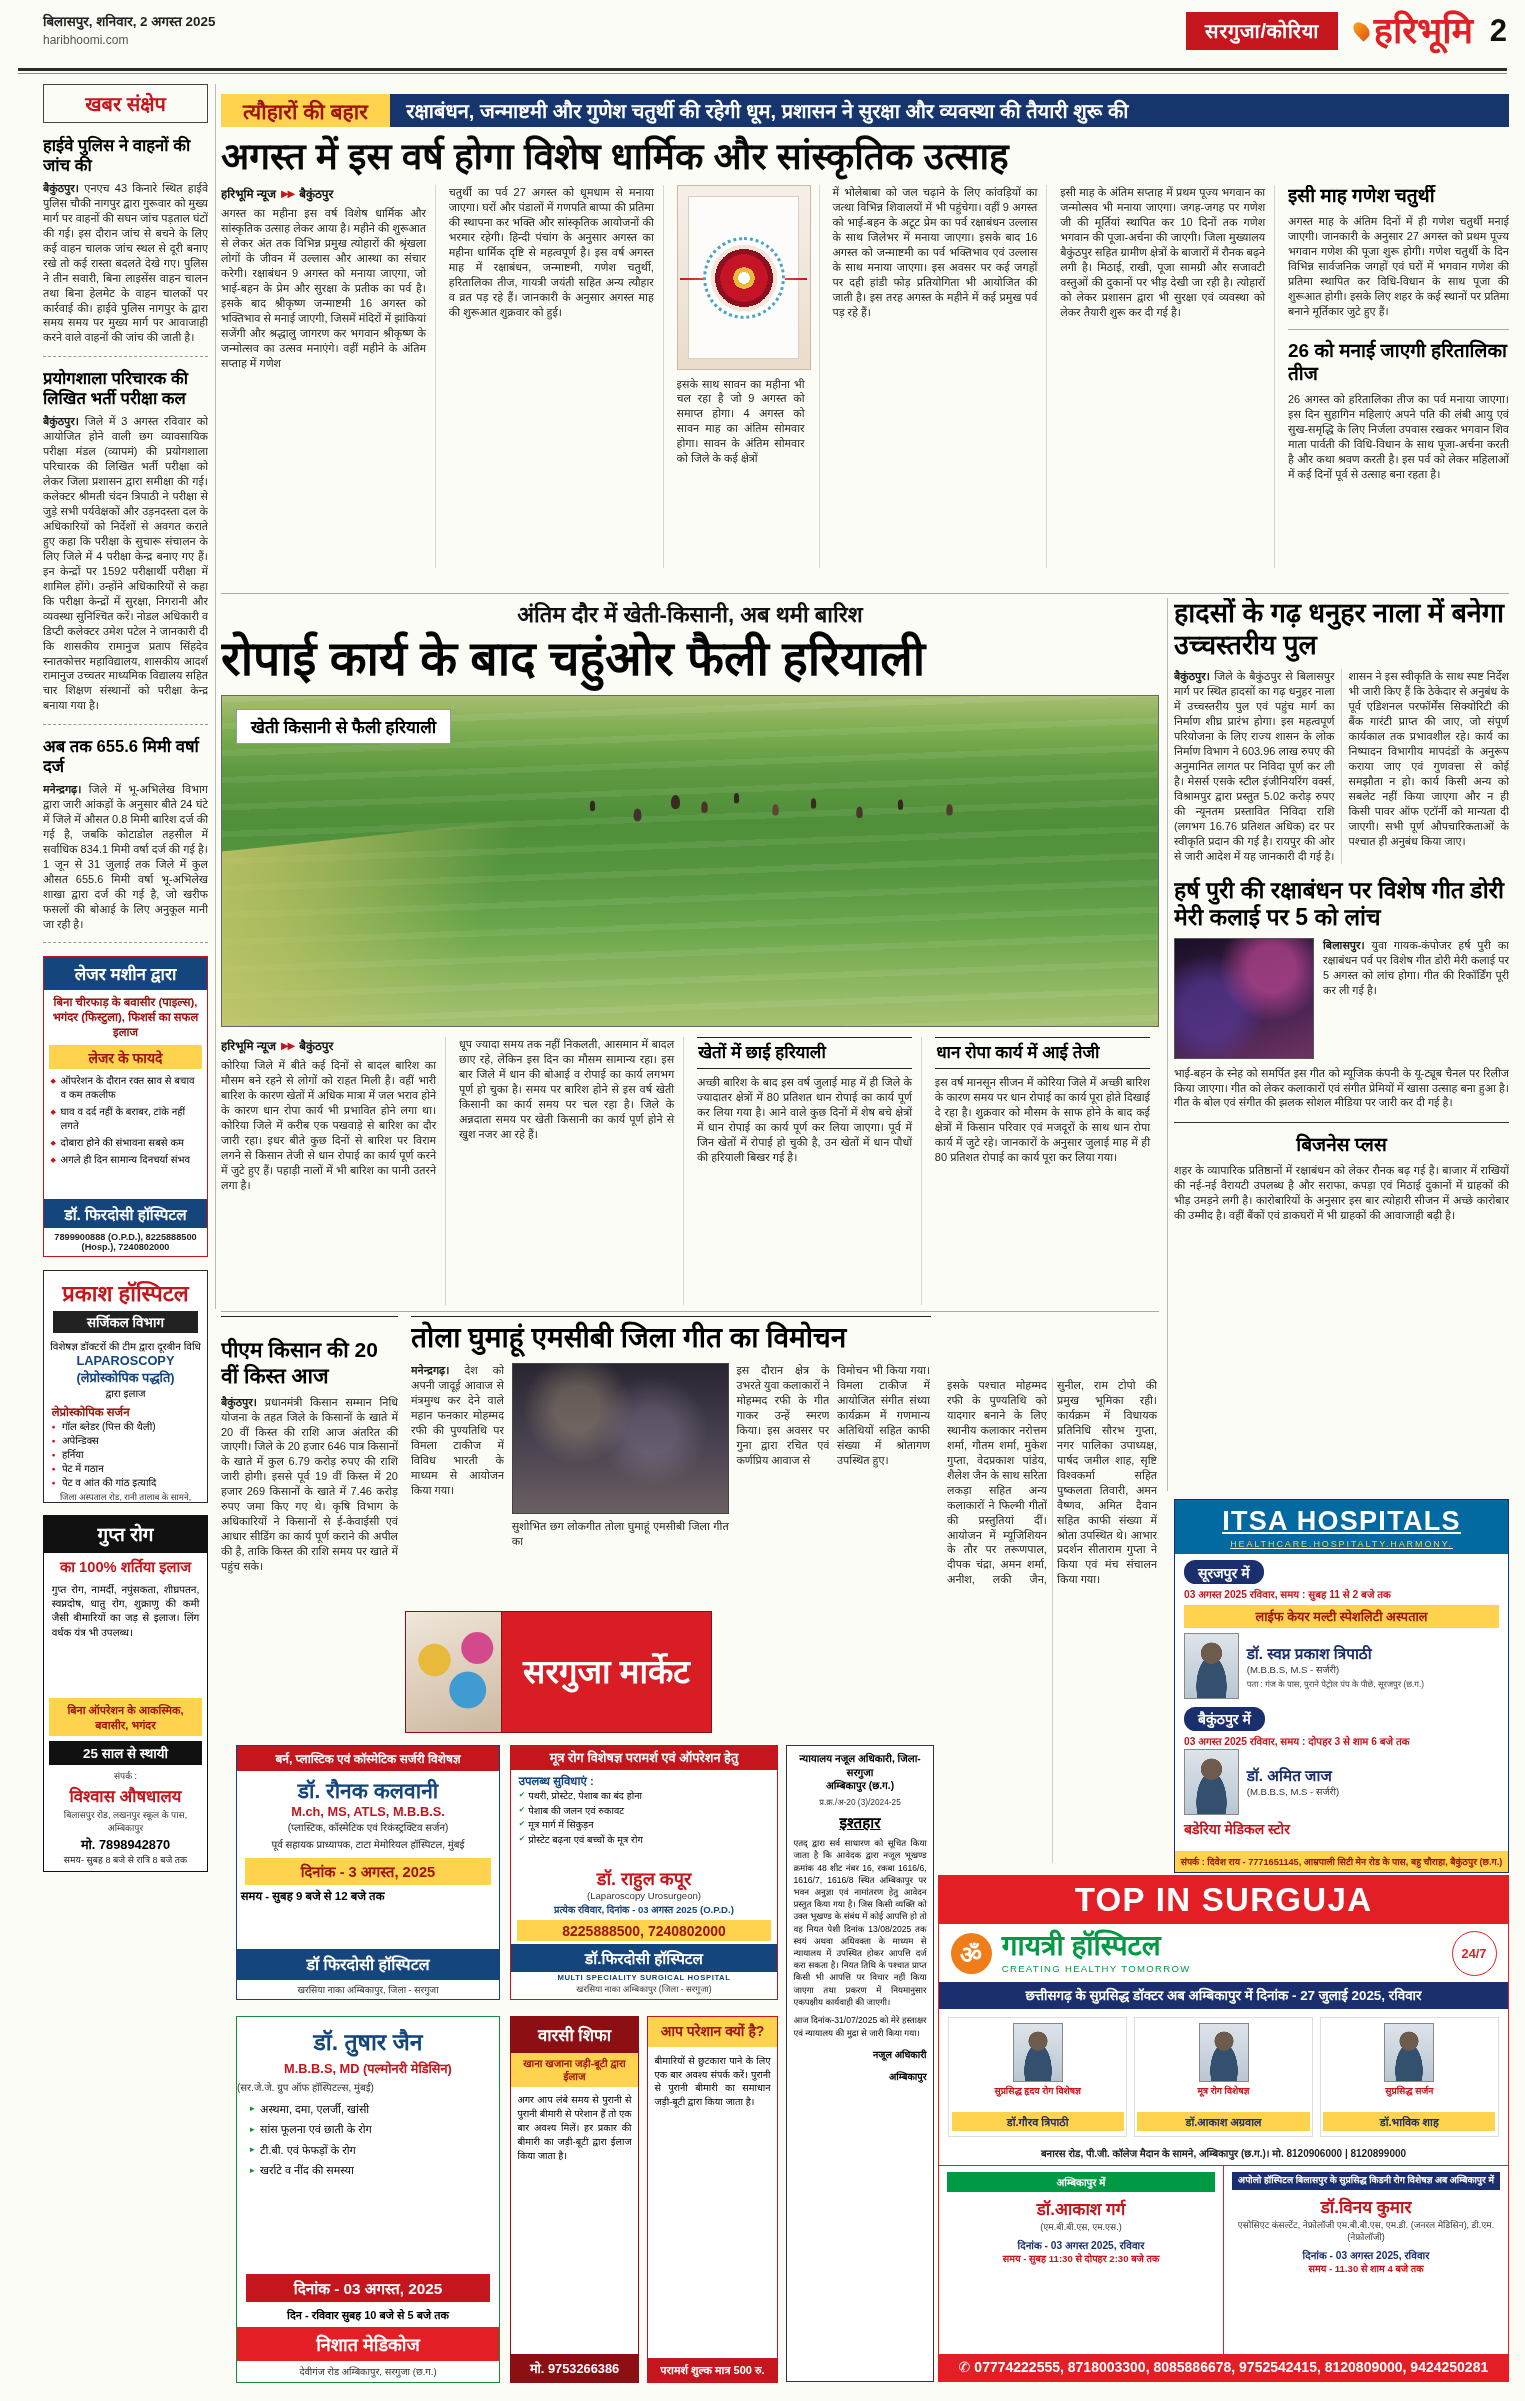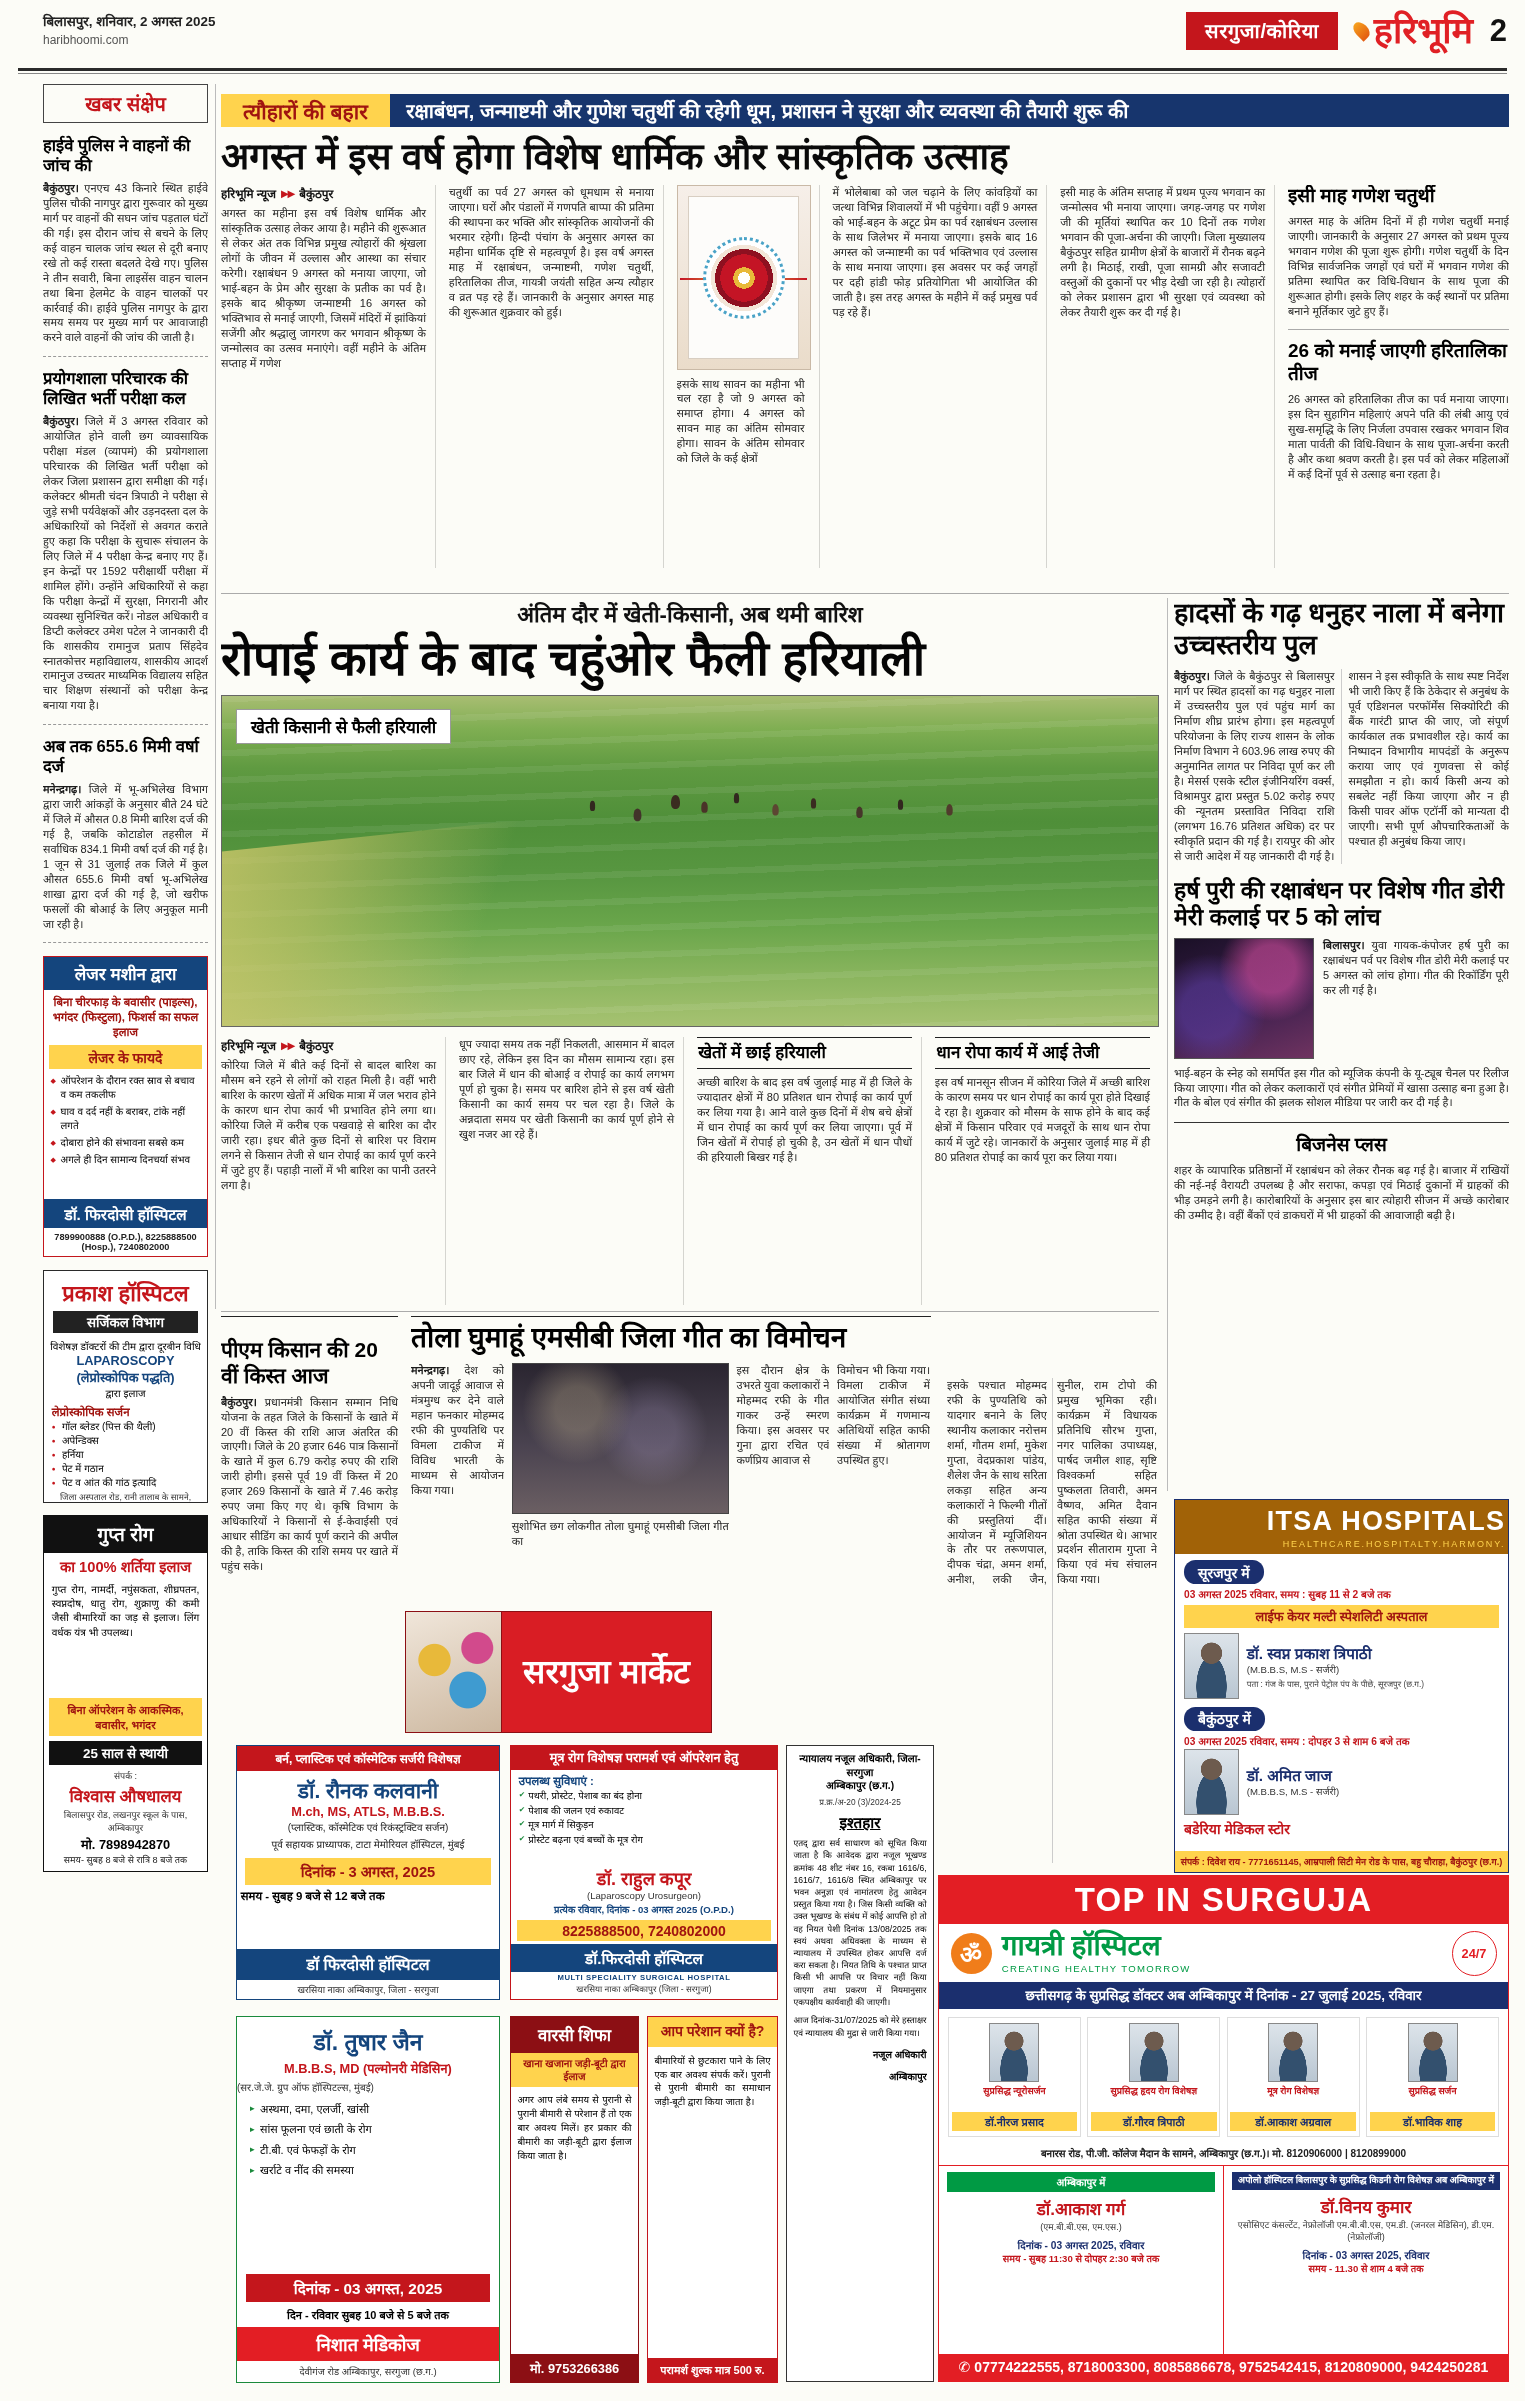--- a/index.html
+++ b/index.html
@@ -158,21 +158,21 @@
   .rh-n { color:#c4161c; font-weight:bold; font-size:18px; text-align:center; }
   .rh-q { font-size:9.6px; text-align:center; color:#333; }
   .rh-d { font-size:9.6px; font-weight:bold; text-align:center; color:#14457d; padding:1.9px; }
   .rh-ph { background:#ffd34d; color:#a01410; font-weight:bold; font-size:14px; text-align:center; margin:2.6px 6.4px; padding:2.6px; }
   .rh-f1 { background:#14457d; color:#fff; font-weight:bold; font-size:15.3px; text-align:center; padding:3.8px; }
   .rh-f2 { font-size:7.7px; letter-spacing:0.6px; text-align:center; color:#14457d; font-weight:bold; padding:1.3px; }
   .rh-a { font-size:8.6px; text-align:center; color:#333; padding-bottom:3.8px; }
 
   
   .itsa { position:absolute; left:1174px; top:1499px; width:335px; height:374px; border:1.9px solid #1b2f6e; background:#fff; display:flex; flex-direction:column; }
-  .itsa-h { background:#a16207; color:#fff; text-align:right; padding:6.4px 2.6px 5.1px 2.6px; }
+  .itsa-h { background:#0369a1; color:#fff; text-align:center; padding:6.4px 2.6px 5.1px 2.6px;text-decoration:underline; }
   .itsa-brand { font-weight:bold; font-size:27px; letter-spacing:1.3px; }
   .itsa-tag { font-size:9px; letter-spacing:1.9px; color:#ffd34d; margin-top:1.3px; }
   .itsa-pill { background:#1b2f6e; color:#fff; font-weight:bold; font-size:14px; display:inline-block; padding:2.6px 14px; border-radius:11.5px; margin:6.4px 0 2.6px 9px; }
   .itsa-date { color:#c4161c; font-weight:bold; font-size:10.2px; padding:0 9px; }
   .itsa-hosp { background:#ffd34d; color:#a01410; font-weight:bold; font-size:12.8px; text-align:center; margin:3.8px 9px; padding:2.6px; }
   .itsa-row { display:flex; gap:7.7px; padding:1.3px 9px; align-items:center; }
   .port { width:55px; height:66px; flex:none; border:0.6px solid #888;
     background:radial-gradient(circle at 50% 30%, #6d5b4e 0 20%, transparent 21%), radial-gradient(ellipse at 50% 82%, #33506e 0 40%, transparent 41%), linear-gradient(#dde4ea,#b9c6d2); }
   .itsa-n { color:#1b2f6e; font-weight:bold; font-size:15.3px; }
   .itsa-q { font-size:9.6px; color:#333; }
@@ -534,25 +534,20 @@
       <div>
         <div class="gay-n">गायत्री हॉस्पिटल</div>
         <div class="gay-t">CREATING HEALTHY TOMORROW</div>
       </div>
       <div class="badge247">24/7</div>
     </div>
     <div class="top-strip">छत्तीसगढ़ के सुप्रसिद्ध डॉक्टर अब अम्बिकापुर में दिनांक - 27 जुलाई 2025, रविवार</div>
     <div class="top-docs">
       <div class="doc">
         <div class="port"></div>
-        <div class="doc-s">सुप्रसिद्ध न्यूरोसर्जन</div>
-        <div class="doc-n">डॉ.नीरज प्रसाद</div>
-      </div>
-      <div class="doc">
-        <div class="port"></div>
         <div class="doc-s">सुप्रसिद्ध हृदय रोग विशेषज्ञ</div>
         <div class="doc-n">डॉ.गौरव त्रिपाठी</div>
       </div>
       <div class="doc">
         <div class="port"></div>
         <div class="doc-s">मूत्र रोग विशेषज्ञ</div>
         <div class="doc-n">डॉ.आकाश अग्रवाल</div>
       </div>
       <div class="doc">
         <div class="port"></div>

